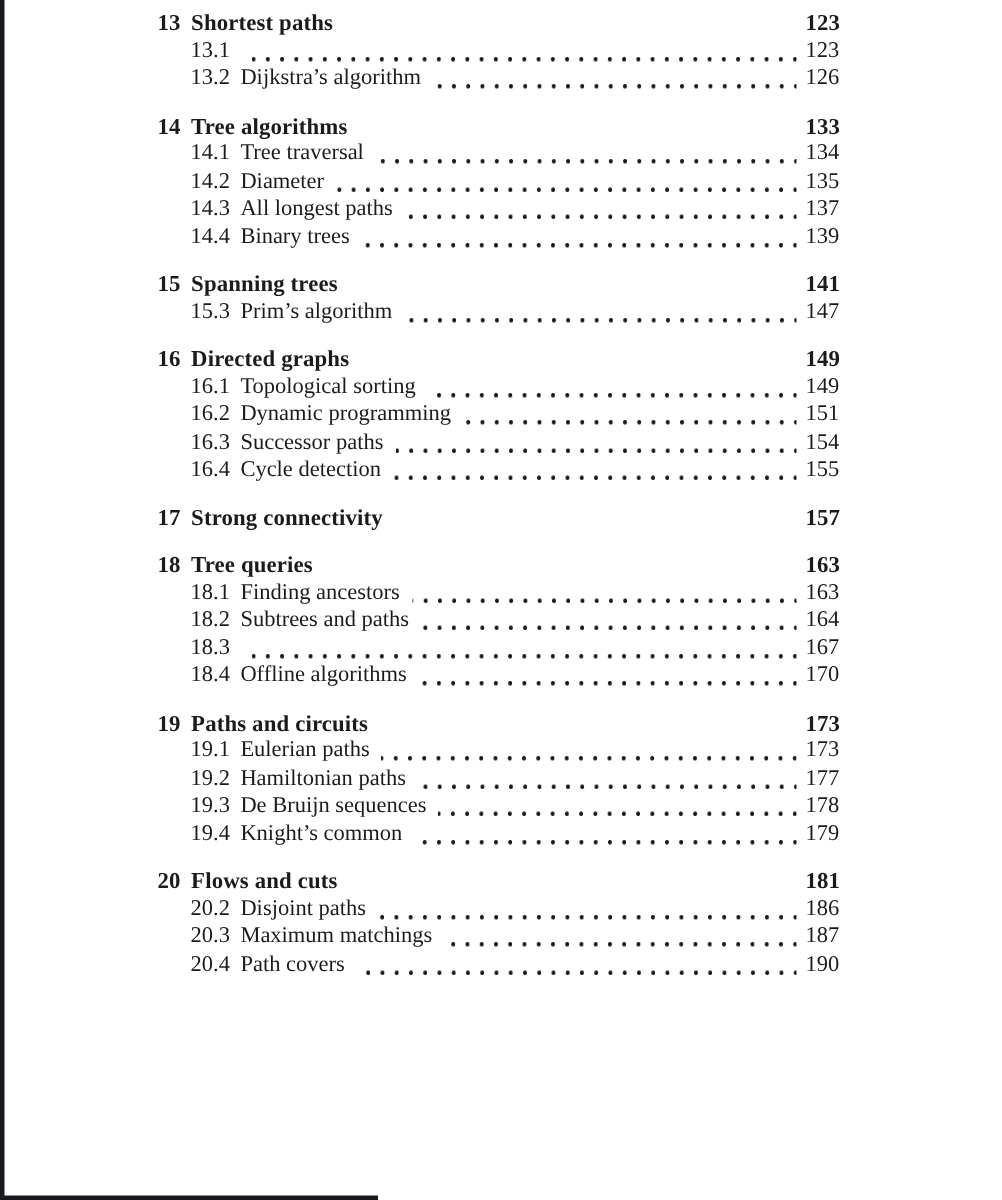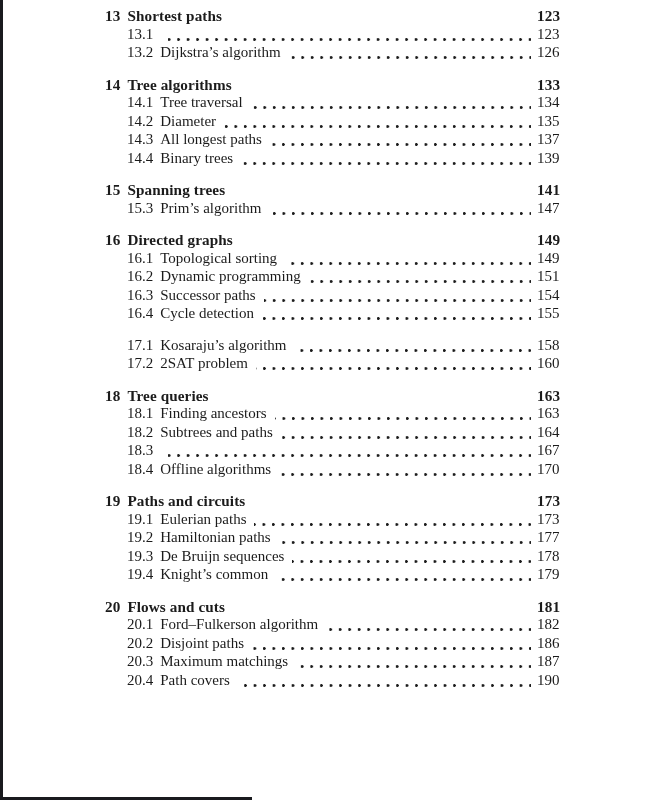--- a/index.html
+++ b/index.html
@@ -180,35 +180,26 @@
   <div class="row section-row">
     <span class="num">16.4</span>
     <span class="title">Cycle detection</span>
     <span class="leader"></span>
     <span class="page-num">155</span>
   </div>
 </div>
   </div>
 
   <div class="chapter">
-    <div>
-  <div class="row section-row">
-    <span class="num">17.1</span>
-    <span class="title">Kosaraju’s algorithm</span>
-    <span class="leader"></span>
-    <span class="page-num">158</span>
-  </div>
-
-  <div class="row section-row">
-    <span class="num">17.2</span>
-    <span class="title">2SAT problem</span>
-    <span class="leader"></span>
-    <span class="page-num">160</span>
-  </div>
-</div>
+    <div class="row chapter-row">
+      <span class="num">17</span>
+      <span class="title">Strong connectivity</span>
+      <span class="spacer"></span>
+      <span class="page-num">157</span>
+    </div>
   </div>
 
   <div class="chapter">
     <div class="row chapter-row">
       <span class="num">18</span>
       <span class="title">Tree queries</span>
       <span class="spacer"></span>
       <span class="page-num">163</span>
     </div>
     <div>
@@ -280,26 +271,20 @@
   </div>
 
   <div class="chapter">
     <div class="row chapter-row">
       <span class="num">20</span>
       <span class="title">Flows and cuts</span>
       <span class="spacer"></span>
       <span class="page-num">181</span>
     </div>
     <div>
-  <div class="row section-row">
-    <span class="num">20.1</span>
-    <span class="title">Ford–Fulkerson algorithm</span>
-    <span class="leader"></span>
-    <span class="page-num">182</span>
-  </div>
 
   <div class="row section-row">
     <span class="num">20.2</span>
     <span class="title">Disjoint paths</span>
     <span class="leader"></span>
     <span class="page-num">186</span>
   </div>
 
   <div class="row section-row">
     <span class="num">20.3</span>

